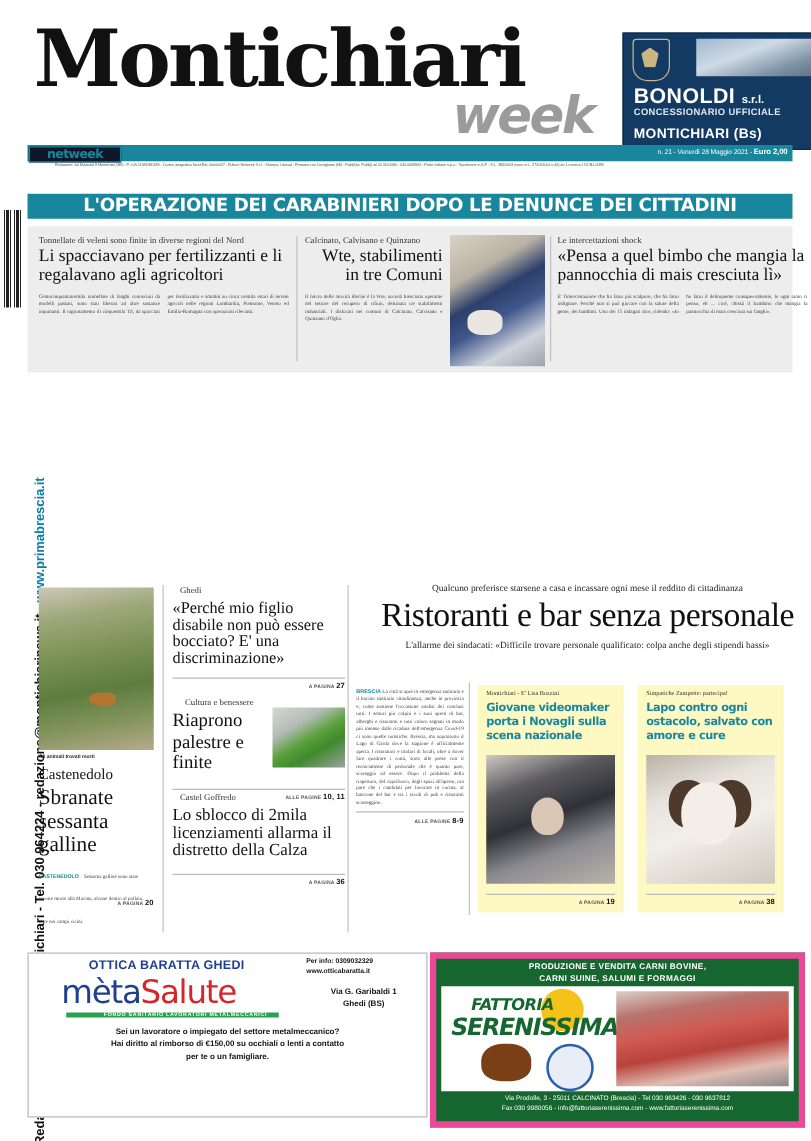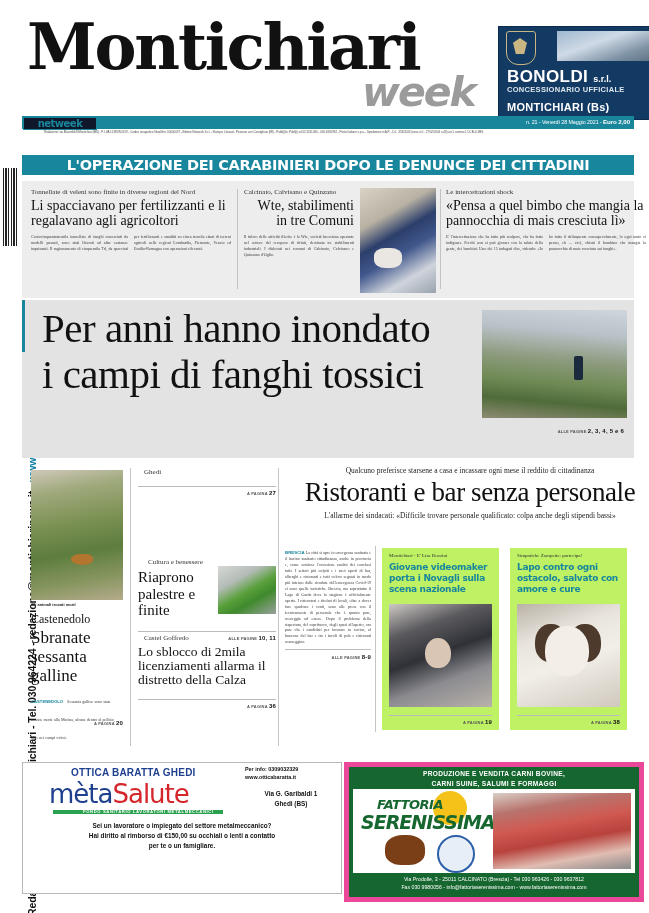--- a/index.html
+++ b/index.html
@@ -119,21 +119,21 @@
   .risto{position:absolute;left:262px;top:4px;width:372px;}
   .risto .kick{font-family:"Liberation Serif",serif;font-size:7.5px;text-align:center;color:#222;}
   .risto h2{margin:2px 0 0 0;font-family:"Liberation Serif",serif;font-weight:normal;
      font-size:27px;text-align:center;color:#111;letter-spacing:-0.4px;}
   .risto .sub{margin-top:3px;font-family:"Liberation Serif",serif;font-size:7.5px;text-align:center;color:#222;}
 
   .bres{position:absolute;left:263px;top:88px;width:86px;}
   .bres .tag{font-family:"Liberation Sans",sans-serif;font-weight:bold;font-size:4.4px;color:#18869d;}
   .bres .ref{margin-top:4px;}
 
-  .tealbox{position:absolute;top:86px;width:117px;height:182px;background:#bef264;}
+  .tealbox{position:absolute;top:86px;width:117px;height:182px;background:#fef9c3;}
   .tb1{left:360px;}
   .tb2{left:488px;}
   .tealbox .k{position:absolute;left:7px;top:5px;font-family:"Liberation Serif",serif;font-size:5px;color:#333;}
   .tealbox .h{position:absolute;left:7px;top:14px;width:106px;font-family:"DejaVu Sans",sans-serif;
      font-weight:bold;font-size:9px;line-height:1.22;color:#18869d;letter-spacing:-0.3px;}
   .tealbox .img{position:absolute;left:7px;top:56px;width:103px;height:103px;}
   .tb1 .img{background:linear-gradient(160deg,#cdc9c4 0%,#5b5a5e 25%,#2f3137 48%,#8b8b90 70%,#b9b2aa 100%);}
   .tb1 .img:after{content:"";position:absolute;left:36px;top:34px;width:26px;height:30px;
      background:#d9c6b4;border-radius:50% 50% 45% 45%;}
   .tb2 .img{background:linear-gradient(160deg,#b9b2a6 0%,#e8e4dd 30%,#f2efe9 55%,#cfc8bd 100%);}
@@ -230,44 +230,39 @@
 
     <div class="tphoto"></div>
 
     <div class="tcol tc3">
       <div class="kicker">Le intercettazioni shock</div>
       <h3 class="hl">«Pensa a quel bimbo che mangia la pannocchia di mais cresciuta lì»</h3>
       <div class="body twocol" style="margin-top:6px;">E' l'intercettazione che ha fatto più scalpore, che ha fatto indignare. Perché non si può giocare con la salute della gente, dei bambini. Uno dei 15 indagati dice, ridendo: «Io ho fatto il delinquente consapevolmente, lo ogni tanto ci penso, eh ... cioè, chissà il bambino che mangia la pannocchia di mais cresciuta sui fanghi».</div>
     </div>
   </div>
 
-  <div class="hero">
-    <div class="teal"></div>
-    <h1><span>Per anni hanno inondato</span><br><span>i campi di fanghi tossici</span></h1>
-    <div class="hero-photo"></div>
-    <div class="refline hero-ref"><span>ALLE PAGINE</span> <b>2, 3, 4, 5 e 6</b></div>
-  </div>
 
   <div class="midband">
 
     <div class="dividerV" style="left:108px;height:278px;"></div>
     <div class="dividerV" style="left:256px;height:278px;"></div>
     <div class="dividerV" style="left:353px;top:84px;height:186px;"></div>
 
     <div>
       <div class="castphoto"></div>
       <div class="castcap">Gli animali trovati morti</div>
       <div class="castkick">Castenedolo</div>
       <div class="casthl">Sbranate sessanta galline</div>
       <div class="castbody"><span class="tag">CASTENEDOLO</span> <span class="body">Sessanta galline sono state trovate morte alla Macina, alcune dentro al pollaio, altre nei campi vicini.</span></div>
       <div class="castref refline"><span>A PAGINA</span> <b>20</b></div>
     </div>
 
     <div class="c2">
       <div class="kicker" style="text-align:left;padding-left:6px;">Ghedi</div>
+      <div class="hl">«Perché mio figlio disabile non può essere bocciato? E' una discriminazione»</div>
       <hr class="rule" style="margin-top:10px;">
       <div class="refline"><span>A PAGINA</span> <b>27</b></div>
     </div>
 
     <div class="c2b">
       <div class="kicker" style="padding-left:10px;">Cultura e benessere</div>
       <div class="hl" style="width:76px;">Riaprono palestre e finite</div>
       <hr class="rule" style="margin-top:12px;">
       <div class="refline"><span>ALLE PAGINE</span> <b>10, 11</b></div>
     </div>

